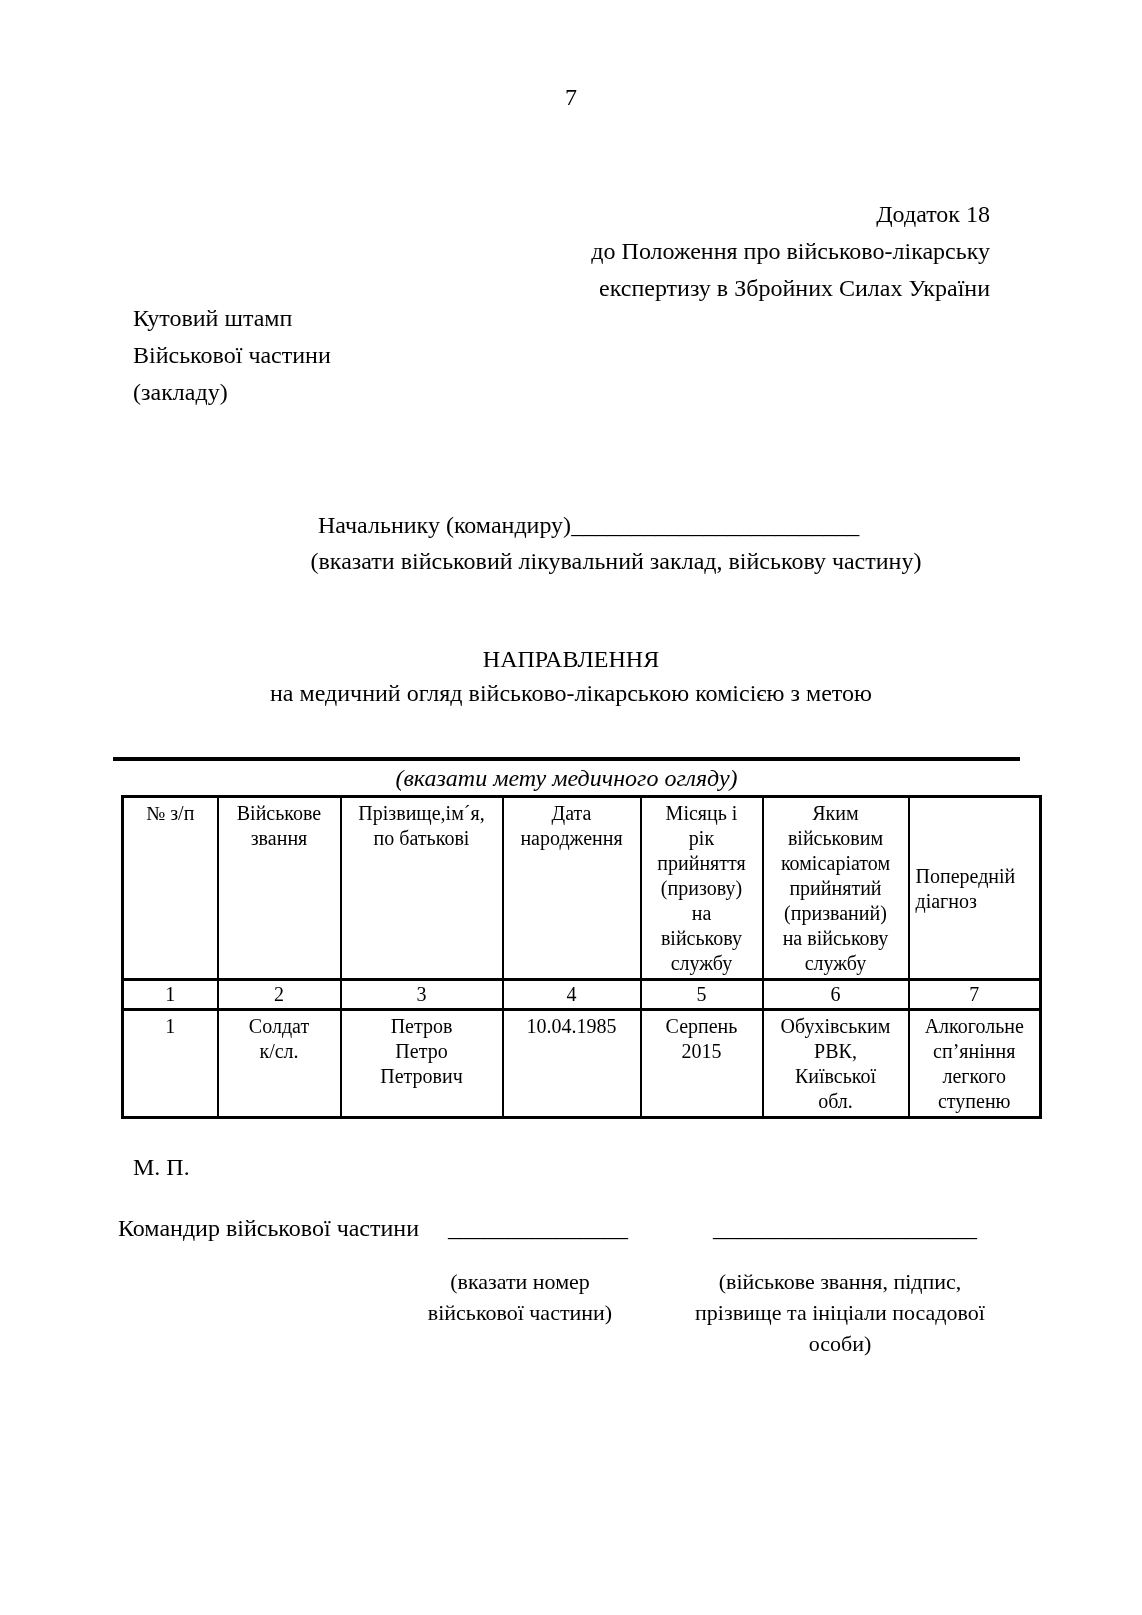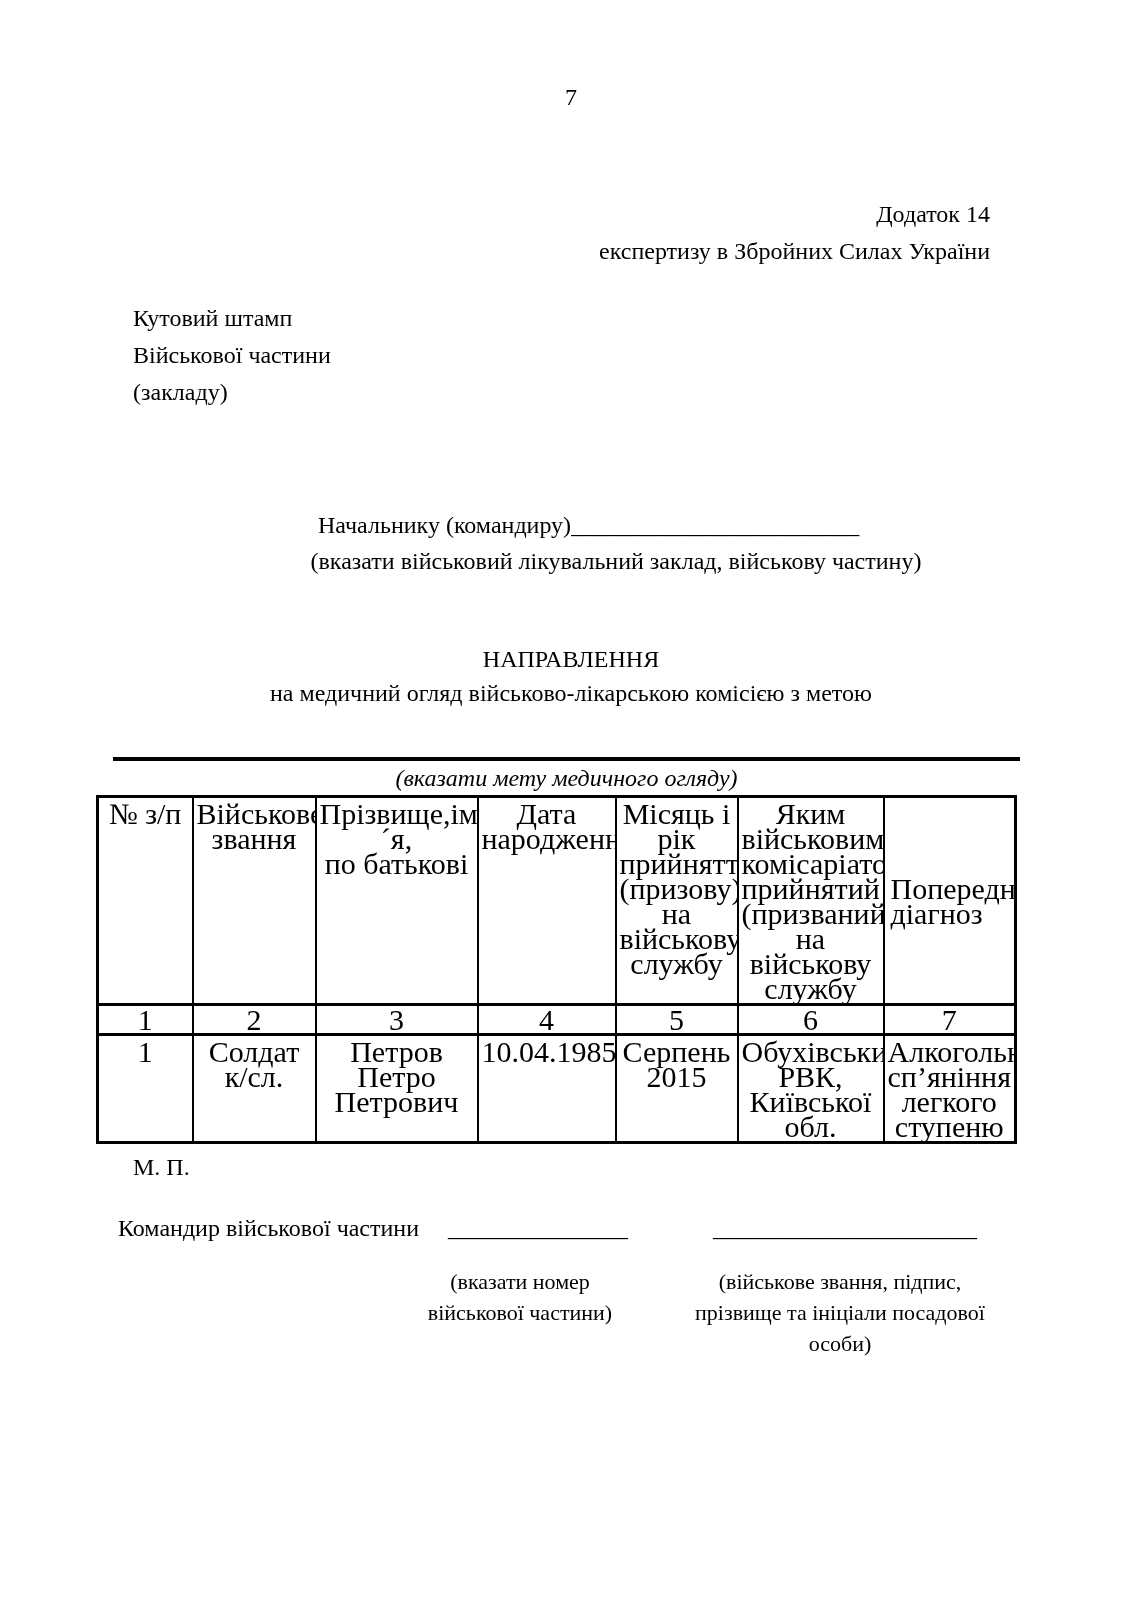--- a/index.html
+++ b/index.html
@@ -20,24 +20,24 @@
   .addressee-line { top:512px; left:318px; white-space:nowrap; }
   .addressee-hint { top:548px; left:0; width:100%; text-align:center;margin-left:45px; }
 
   .doc-title { top:646px; left:0; width:100%; text-align:center; }
   .doc-subtitle { top:680px; left:0; width:100%; text-align:center; }
 
   .purpose-rule { top:757px; left:113px; width:907px; height:4px; background:#000; }
   .purpose-hint { top:763px; left:113px; width:907px; text-align:center; line-height:30px;font-style:italic; }
 
   table.main {
-    position:absolute; top:795px; left:96px; width:918px;
+    position:absolute; top:795px; left:121px; width:918px;
     border-collapse:collapse; table-layout:fixed;
     border:3px solid #000;
-    font-size:30px; line-height:25px;
+    font-size:20px; line-height:25px;
   }
   table.main th, table.main td {
     border:2px solid #000;
     font-weight:normal;
     text-align:center;
     white-space:pre-line;
     padding:3px 3px 2px 3px;
     overflow:hidden;
   }
   tr.header-row { height:182px; }
@@ -54,21 +54,22 @@
   .blank2 { top:1215px; left:713px; white-space:nowrap; }
   .hint1 { top:1266px; left:400px; width:240px; text-align:center; font-size:22px; line-height:31px; }
   .hint2 { top:1266px; left:685px; width:310px; text-align:center; font-size:22px; line-height:31px; }
 </style>
 </head>
 <body>
 
 <div class="abs page-number">7</div>
 
 <div class="abs appendix">
-  <div>Додаток 14</div>
+  <div>Додаток 18</div>
+  <div>до Положення про військово-лікарську</div>
   <div>експертизу в Збройних Силах України</div>
 </div>
 
 <div class="abs stamp">
   <div>Кутовий штамп</div>
   <div>Військової частини</div>
   <div>(закладу)</div>
 </div>
 
 <div class="abs addressee-line"><span>Начальнику (командиру)</span><span>________________________</span></div>

